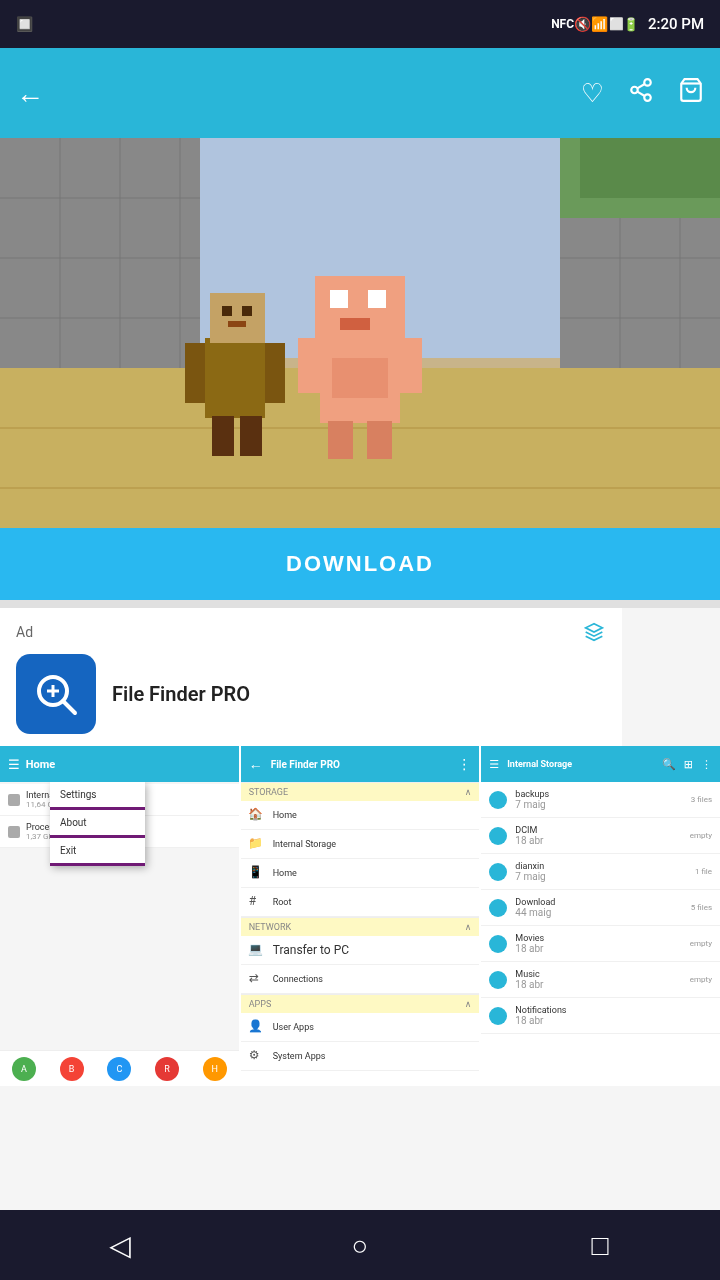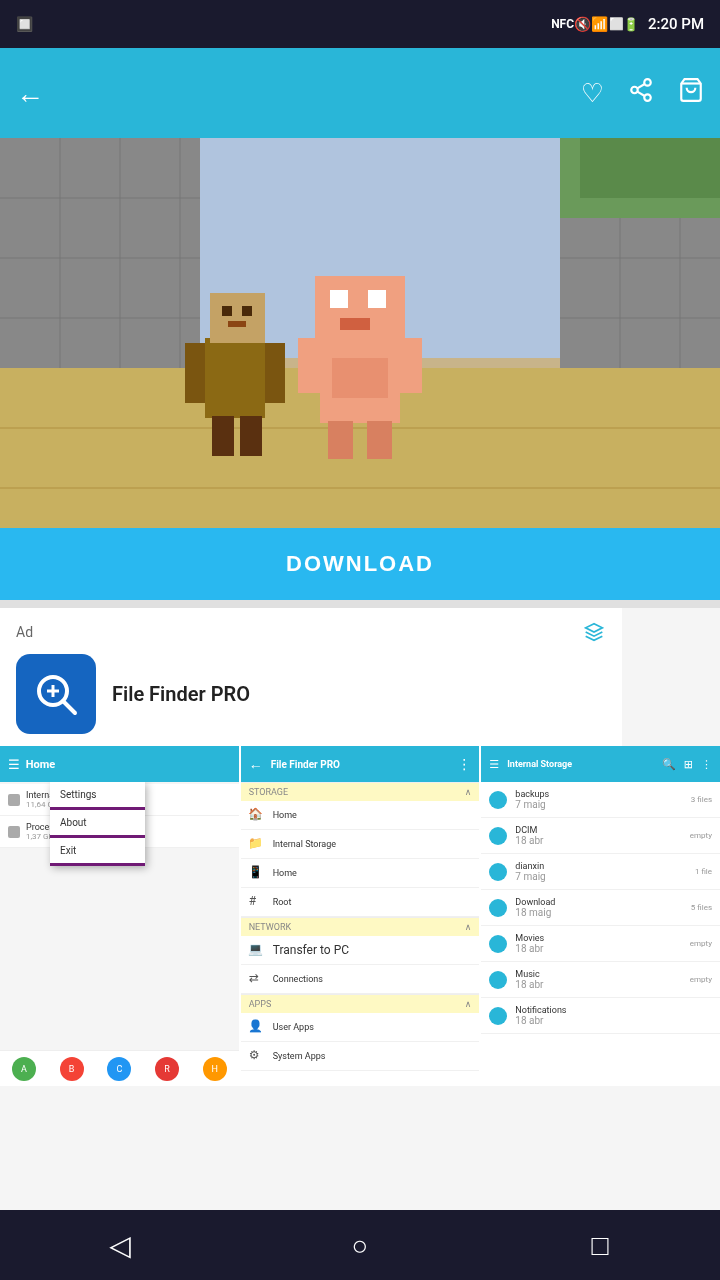--- a/index.html
+++ b/index.html
@@ -660,21 +660,21 @@
         <div class="ss3-item-info">
           <div class="ss3-item-name">dianxin</div>
           <div class="ss3-item-sub">7 maig</div>
         </div>
         <span class="ss3-item-badge">1 file</span>
       </div>
       <div class="ss3-item">
         <div class="ss3-item-dot" style="background:#29b6d8;"></div>
         <div class="ss3-item-info">
           <div class="ss3-item-name">Download</div>
-          <div class="ss3-item-sub">18 maig</div>
+          <div class="ss3-item-sub">44 maig</div>
         </div>
         <span class="ss3-item-badge">5 files</span>
       </div>
       <div class="ss3-item">
         <div class="ss3-item-dot" style="background:#29b6d8;"></div>
         <div class="ss3-item-info">
           <div class="ss3-item-name">Movies</div>
           <div class="ss3-item-sub">18 abr</div>
         </div>
         <span class="ss3-item-badge">empty</span>

